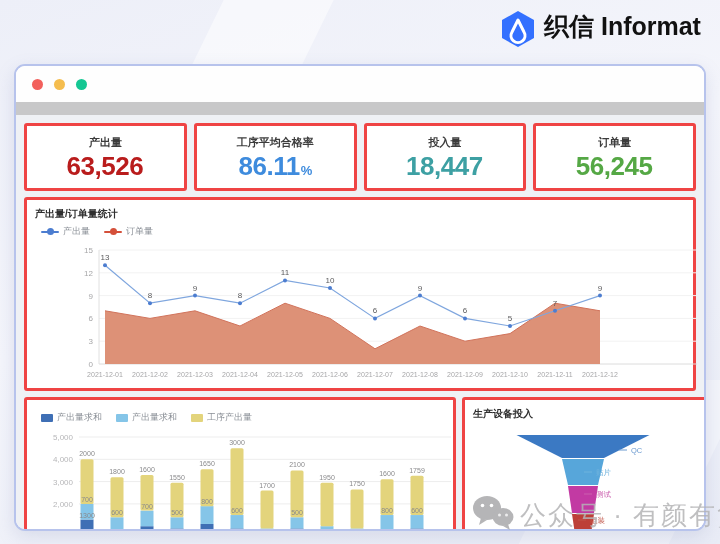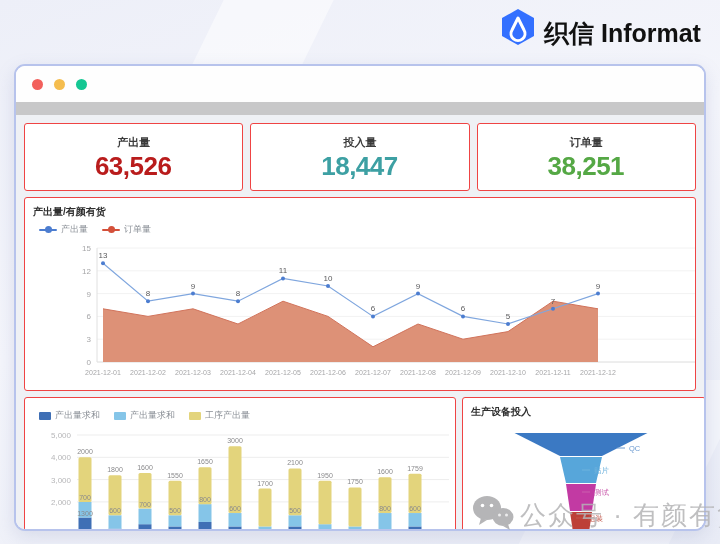--- a/index.html
+++ b/index.html
@@ -7,37 +7,37 @@
   body {
     position:relative;
     font-family:"Liberation Sans", sans-serif;
     background:linear-gradient(160deg,#edeff8 0%,#f4f5fb 45%,#e9ecf6 100%);
   }
   .stripe { position:absolute; background:rgba(255,255,255,.5); transform:skewX(-26deg); z-index:0; }
   .stripe.s1 { left:170px; top:-30px; width:110px; height:280px; }
   .stripe.s2 { left:545px; top:380px; width:150px; height:220px; background:rgba(255,255,255,.35); }
 
   
-  .brand { position:absolute; top:10px; left:500px; height:40px; display:flex; align-items:flex-end; gap:8px; z-index:3; }
+  .brand { position:absolute; top:10px; left:500px; height:40px; display:flex; align-items:flex-start; gap:8px; z-index:3; }
   .brand-text { font-size:25px; font-weight:800; color:#111; letter-spacing:0px; white-space:nowrap; }
 
   
   .window {
     position:absolute; left:14px; top:64px; width:692px; height:467px;
     background:#fff; border:2px solid #b7c3ec; border-radius:11px;
     overflow:hidden; z-index:1; box-shadow:0 6px 18px rgba(110,120,170,.18);
   }
   .titlebar { height:36px; background:#fefefe; display:flex; align-items:center; padding-left:16px; gap:11px; }
   .dot { width:11px; height:11px; border-radius:50%; }
   .toolbar { height:13px; background:#c8c8c9; }
   .content { height:418px; background:#eff1f5; padding:8px; overflow:hidden; }
 
   
   .kpi-row { display:flex; gap:7px; height:68px; }
-  .card { background:#fff; border:1px solid #ef4444; border-radius:3px; }
+  .card { background:#fff; border:3px solid #ef4444; border-radius:3px; }
   .kpi-card { flex:1; display:flex; flex-direction:column; align-items:center; justify-content:center; gap:3px; }
   .kpi-label { font-size:11px; font-weight:700; color:#3c3c3c; }
   .kpi-value { font-size:26px; font-weight:800; letter-spacing:-0.5px; line-height:1; }
   .kpi-suffix { font-size:13px; font-weight:800; margin-left:1px; }
 
   
   .line-card { margin-top:6px; height:194px; padding:7px 8px 0 8px; }
   .chart-title { font-size:10px; font-weight:700; color:#2f2f2f; }
   .legend { display:flex; gap:14px; margin:4px 0 0 6px; align-items:center; }
   .legend-item { display:flex; align-items:center; gap:4px; font-size:9px; color:#8a8f96; cursor:pointer; }
@@ -80,31 +80,35 @@
   <div class="toolbar"></div>
 
   <div class="content">
 
     <div class="kpi-row">
       <div class="card kpi-card">
         <div class="kpi-label">产出量</div>
         <div class="kpi-value" style="color: #b91c1c;"><span>63,526</span><span class="kpi-suffix"></span></div>
       </div>
       <div class="card kpi-card">
+        <div class="kpi-label">工序平均合格率</div>
+        <div class="kpi-value" style="color: rgb(62, 139, 221);"><span>86.11</span><span class="kpi-suffix">%</span></div>
+      </div>
+      <div class="card kpi-card">
         <div class="kpi-label">投入量</div>
         <div class="kpi-value" style="color: rgb(61, 160, 163);"><span>18,447</span><span class="kpi-suffix"></span></div>
       </div>
       <div class="card kpi-card">
         <div class="kpi-label">订单量</div>
-        <div class="kpi-value" style="color: rgb(85, 168, 69);"><span>38,251</span><span class="kpi-suffix"></span></div>
+        <div class="kpi-value" style="color: rgb(85, 168, 69);"><span>56,245</span><span class="kpi-suffix"></span></div>
       </div>
     </div>
 
     <div class="card line-card">
-      <div class="chart-title">产出量/有颜有货</div>
+      <div class="chart-title">产出量/订单量统计</div>
       <div class="legend">
         <span class="legend-item">
           <span class="line-marker" style="background-color: rgb(76, 125, 208);"></span>
           <span>产出量</span>
         </span>
         <span class="legend-item">
           <span class="line-marker" style="background-color: rgb(212, 80, 58);"></span>
           <span>订单量</span>
         </span>
       </div>

